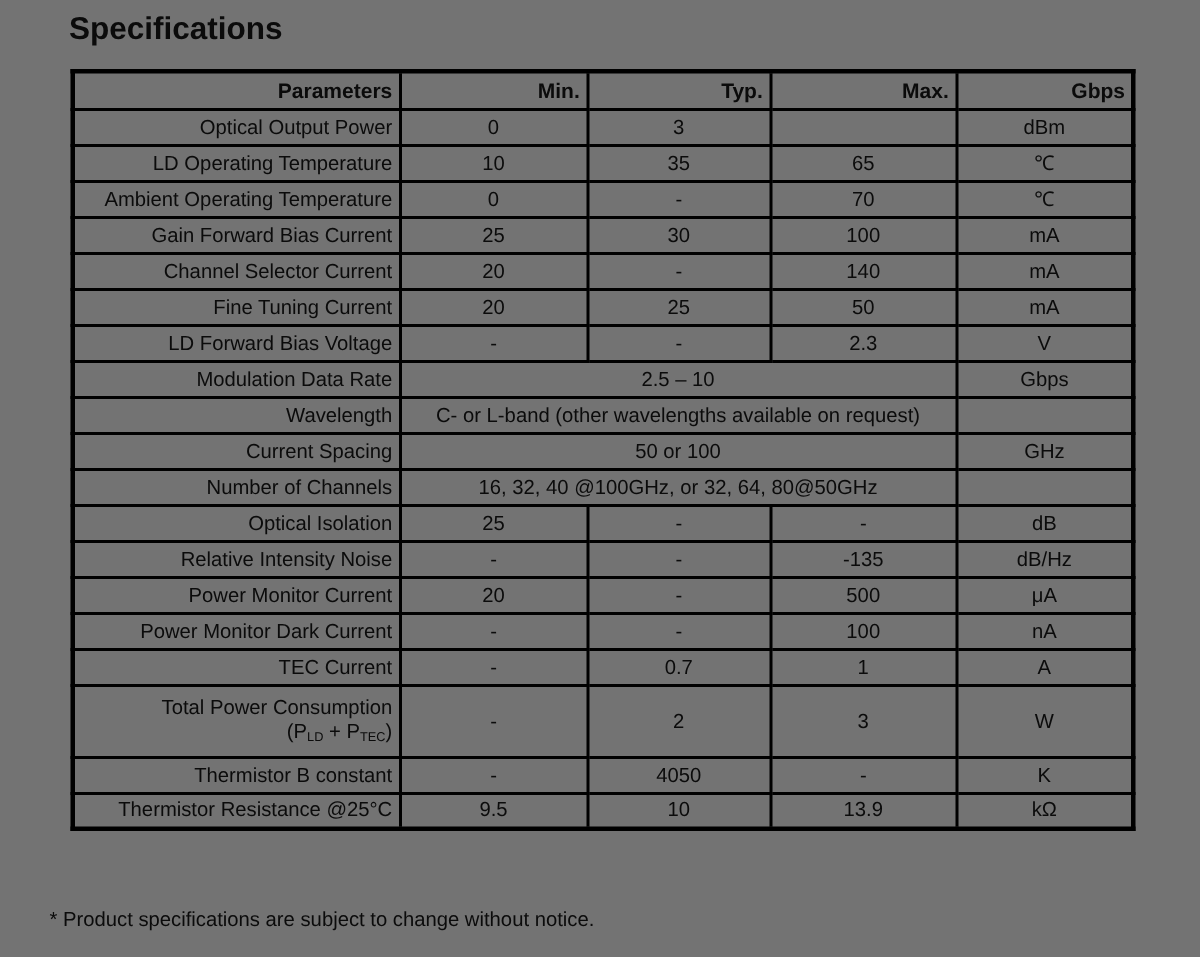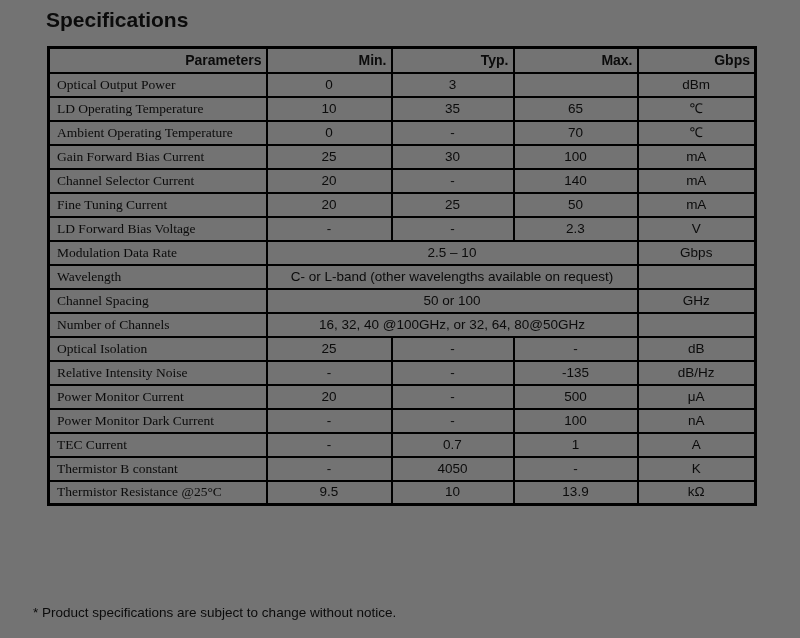--- a/index.html
+++ b/index.html
@@ -45,23 +45,22 @@
     overflow: hidden;
     white-space: nowrap;
   }
   .spec-table th {
     font-size: 14px;
     font-weight: 700;
     text-align: right;
     height: 25px;
   }
   .spec-table td.param {
-    text-align: left;
+    text-align: right;
     padding-left: 7px;
-    font-family: Liberation Serif, serif;
   }
   .spec-table td.center {
     text-align: center;
   }
   .spec-table tr.tall td {
     height: 48px;
   }
   .spec-table td.param .line2 {
     display: block;
   }
@@ -160,21 +159,21 @@
           <td class="param"><span>Modulation Data Rate</span></td>
           <td class="center" colspan="3">2.5 – 10</td>
           <td class="center">Gbps</td>
         </tr>
         <tr>
           <td class="param"><span>Wavelength</span></td>
           <td class="center" colspan="3">C- or L-band (other wavelengths available on request)</td>
           <td class="center"></td>
         </tr>
         <tr>
-          <td class="param"><span>Channel Spacing</span></td>
+          <td class="param"><span>Current Spacing</span></td>
           <td class="center" colspan="3">50 or 100</td>
           <td class="center">GHz</td>
         </tr>
         <tr>
           <td class="param"><span>Number of Channels</span></td>
           <td class="center" colspan="3">16, 32, 40 @100GHz, or 32, 64, 80@50GHz</td>
           <td class="center"></td>
         </tr>
         <tr>
           <td class="param"><span>Optical Isolation</span></td>
@@ -203,20 +202,27 @@
           <td class="center">-</td>
           <td class="center">100</td>
           <td class="center">nA</td>
         </tr>
         <tr>
           <td class="param"><span>TEC Current</span></td>
           <td class="center">-</td>
           <td class="center">0.7</td>
           <td class="center">1</td>
           <td class="center">A</td>
+        </tr>
+        <tr class="tall">
+          <td class="param"><span>Total Power Consumption</span><span class="line2"><span>(P</span><sub>LD</sub><span> + P</span><sub>TEC</sub><span>)</span></span></td>
+          <td class="center">-</td>
+          <td class="center">2</td>
+          <td class="center">3</td>
+          <td class="center">W</td>
         </tr>
         <tr>
           <td class="param"><span>Thermistor B constant</span></td>
           <td class="center">-</td>
           <td class="center">4050</td>
           <td class="center">-</td>
           <td class="center">K</td>
         </tr>
         <tr>
           <td class="param"><span>Thermistor Resistance @25°C</span></td>

